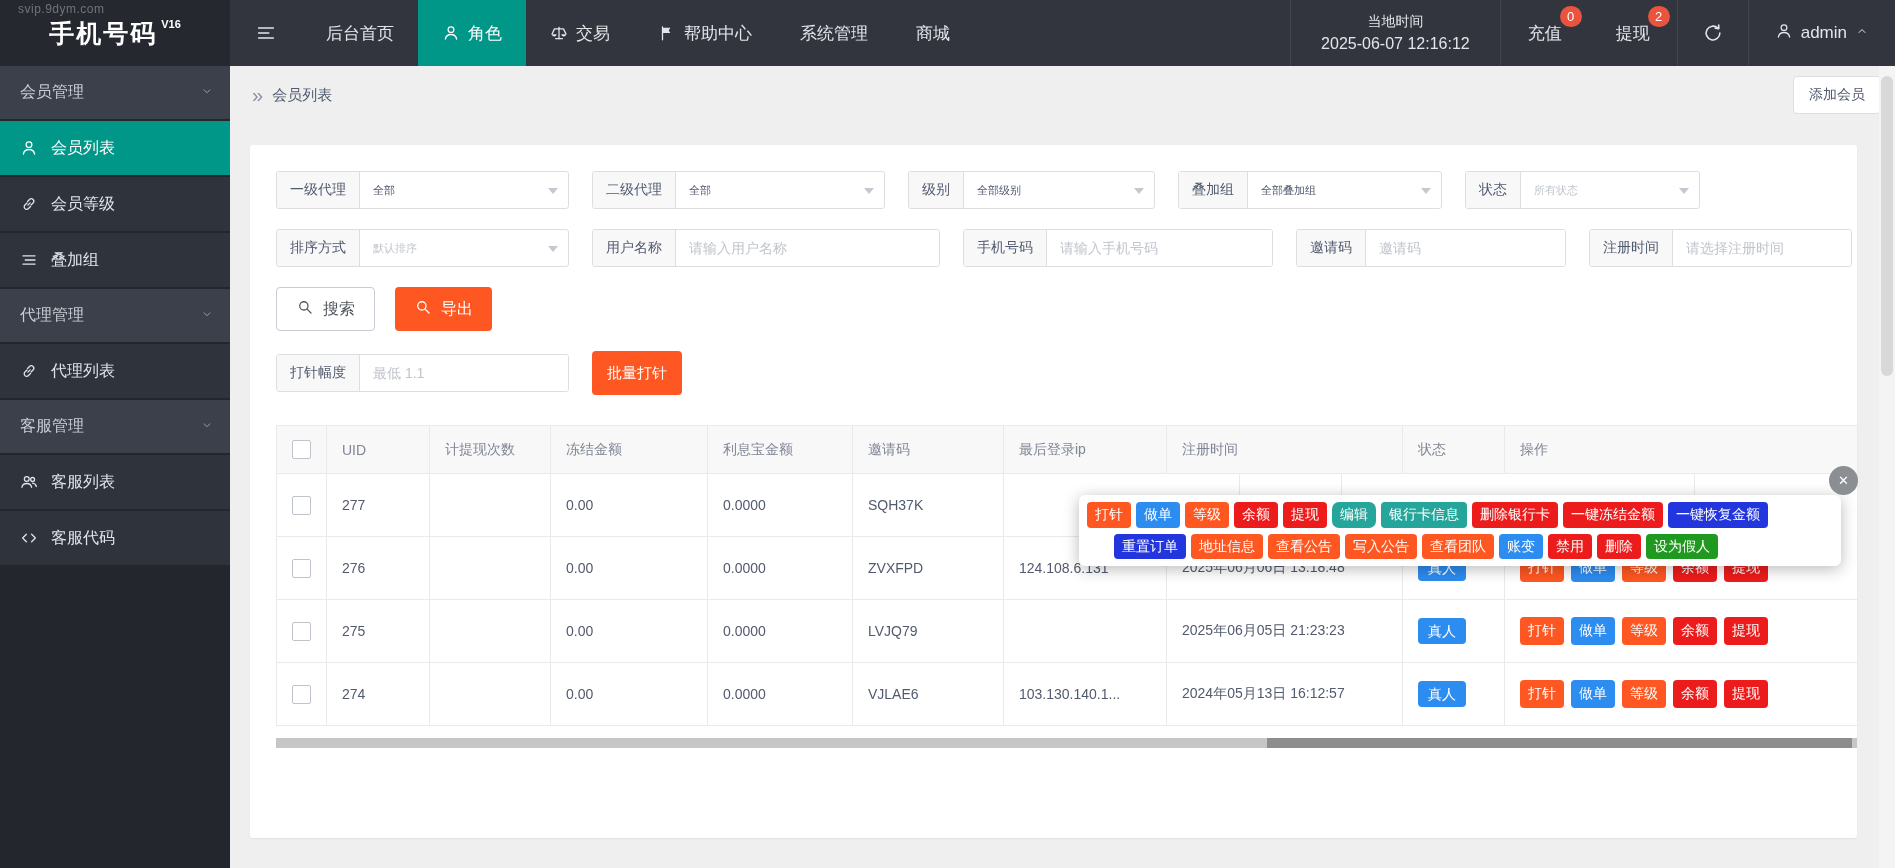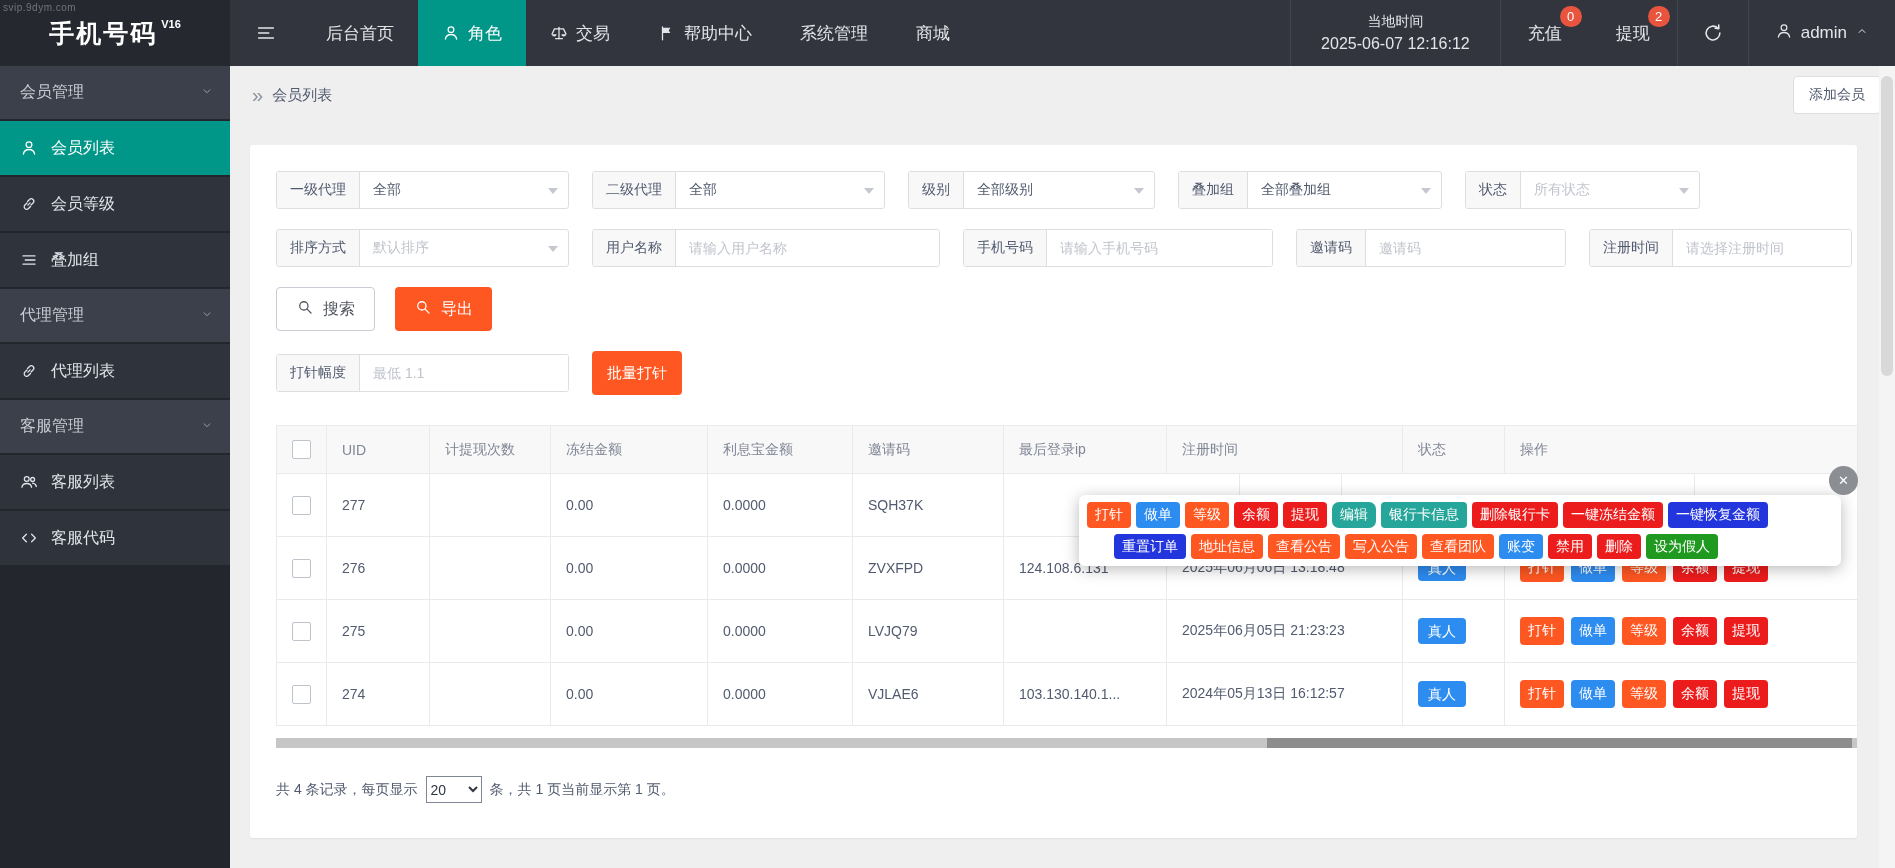--- a/index.html
+++ b/index.html
@@ -2,21 +2,21 @@
 <html><head>
 <meta charset="utf-8">
 <style>
   html,body{margin:0;padding:0;width:1895px;height:868px;overflow:hidden;
     font-family:"Liberation Sans","DejaVu Sans",sans-serif;background:#efefef;}
   .root{position:relative;width:1895px;height:868px;}
 
   
   .navbar{position:absolute;left:0;top:0;width:100%;height:66px;background:#32353d;
     display:flex;align-items:stretch;color:#e3e5e9;z-index:20;}
-  .watermark{position:absolute;left:3px;top:2px;font-size:10px;color:#70747a;z-index:30;letter-spacing:.5px;}
+  .watermark{position:absolute;left:18px;top:2px;font-size:12px;color:#70747a;z-index:30;letter-spacing:.5px;}
   .logo{width:230px;background:#26282f;display:flex;align-items:center;justify-content:center;flex:none;}
   .logo-text{font-size:25px;font-weight:bold;color:#fff;letter-spacing:2px;}
   .logo-ver{font-size:11px;color:#fff;margin-left:4px;position:relative;top:-9px;font-weight:bold;}
   .hamburger{width:72px;display:flex;align-items:center;justify-content:center;cursor:pointer;}
   .nav-menu{display:flex;align-items:stretch;}
   .nav-item{display:flex;align-items:center;gap:8px;padding:0 24px;font-size:17px;cursor:pointer;}
   .nav-item.active{background:#009688;color:#fff;}
   .nav-right{margin-left:auto;display:flex;align-items:stretch;}
   .time-block{display:flex;flex-direction:column;justify-content:center;align-items:center;
     padding:0 30px;border-left:1px solid #41454e;border-right:1px solid #41454e;line-height:1.5;}
@@ -51,21 +51,21 @@
 
   .card{position:absolute;left:20px;right:38px;top:79px;bottom:30px;background:#fff;
     border-radius:3px;box-shadow:0 1px 2px rgba(0,0,0,.06);padding:26px 0 0 26px;box-sizing:border-box;}
 
   .filter-row{display:flex;gap:23px;margin-bottom:20px;}
   .fgroup{display:flex;height:38px;border:1px solid #dcdee2;border-radius:3px;overflow:hidden;
     box-sizing:border-box;background:#fff;flex:none;}
   .flabel{background:#f8f8f9;border-right:1px solid #dcdee2;display:flex;align-items:center;
     padding:0 13px;font-size:14px;color:#515a6e;white-space:nowrap;flex:none;}
   .fvalue{flex:1;position:relative;display:flex;align-items:center;padding:0 26px 0 13px;
-    font-size:14px;color:#515a6e;white-space:nowrap;overflow:hidden;cursor:pointer;}
+    font-size:11px;color:#515a6e;white-space:nowrap;overflow:hidden;cursor:pointer;}
   .fvalue.muted{color:#c0c4cc;}
   .caret{position:absolute;right:10px;top:16px;width:0;height:0;
     border-left:5px solid transparent;border-right:5px solid transparent;border-top:6px solid #c5c8ce;}
   .finput{flex:1;border:none;outline:none;padding:0 13px;font-size:14px;color:#515a6e;font-family:inherit;min-width:0;}
   .finput::placeholder{color:#c0c4cc;}
 
   .btn-row{display:flex;gap:20px;margin-bottom:20px;}
   .btn{height:44px;display:flex;align-items:center;gap:9px;padding:0 19px;border-radius:4px;
     font-size:16px;cursor:pointer;font-family:inherit;border:none;}
   .btn.search{background:#fff;border:1px solid #c9ccd4;color:#51565e;}
@@ -488,25 +488,20 @@
               <button class="abtn" style="background: rgb(237, 28, 28);">余额</button>
               <button class="abtn" style="background: rgb(237, 28, 28);">提现</button>
             </div>
           </div>
         </div>
 
       <div class="hscroll">
         <div class="hthumb"></div>
       </div>
 
-      <div class="pager">
-        <span>共 4 条记录，每页显示</span>
-        <select class="pp" id="perPage"><option>20</option></select>
-        <span>条，共 1 页当前显示第 1 页。</span>
-      </div>
     </section>
   </main>
 
   <div class="popup" id="popupEl">
       <div class="prow">
         <button class="pbtn" style="background: rgb(255, 87, 34);">打针</button>
         <button class="pbtn" style="background: rgb(45, 140, 240);">做单</button>
         <button class="pbtn" style="background: rgb(255, 87, 34);">等级</button>
         <button class="pbtn" style="background: rgb(237, 28, 28);">余额</button>
         <button class="pbtn" style="background: rgb(237, 28, 28);">提现</button>

